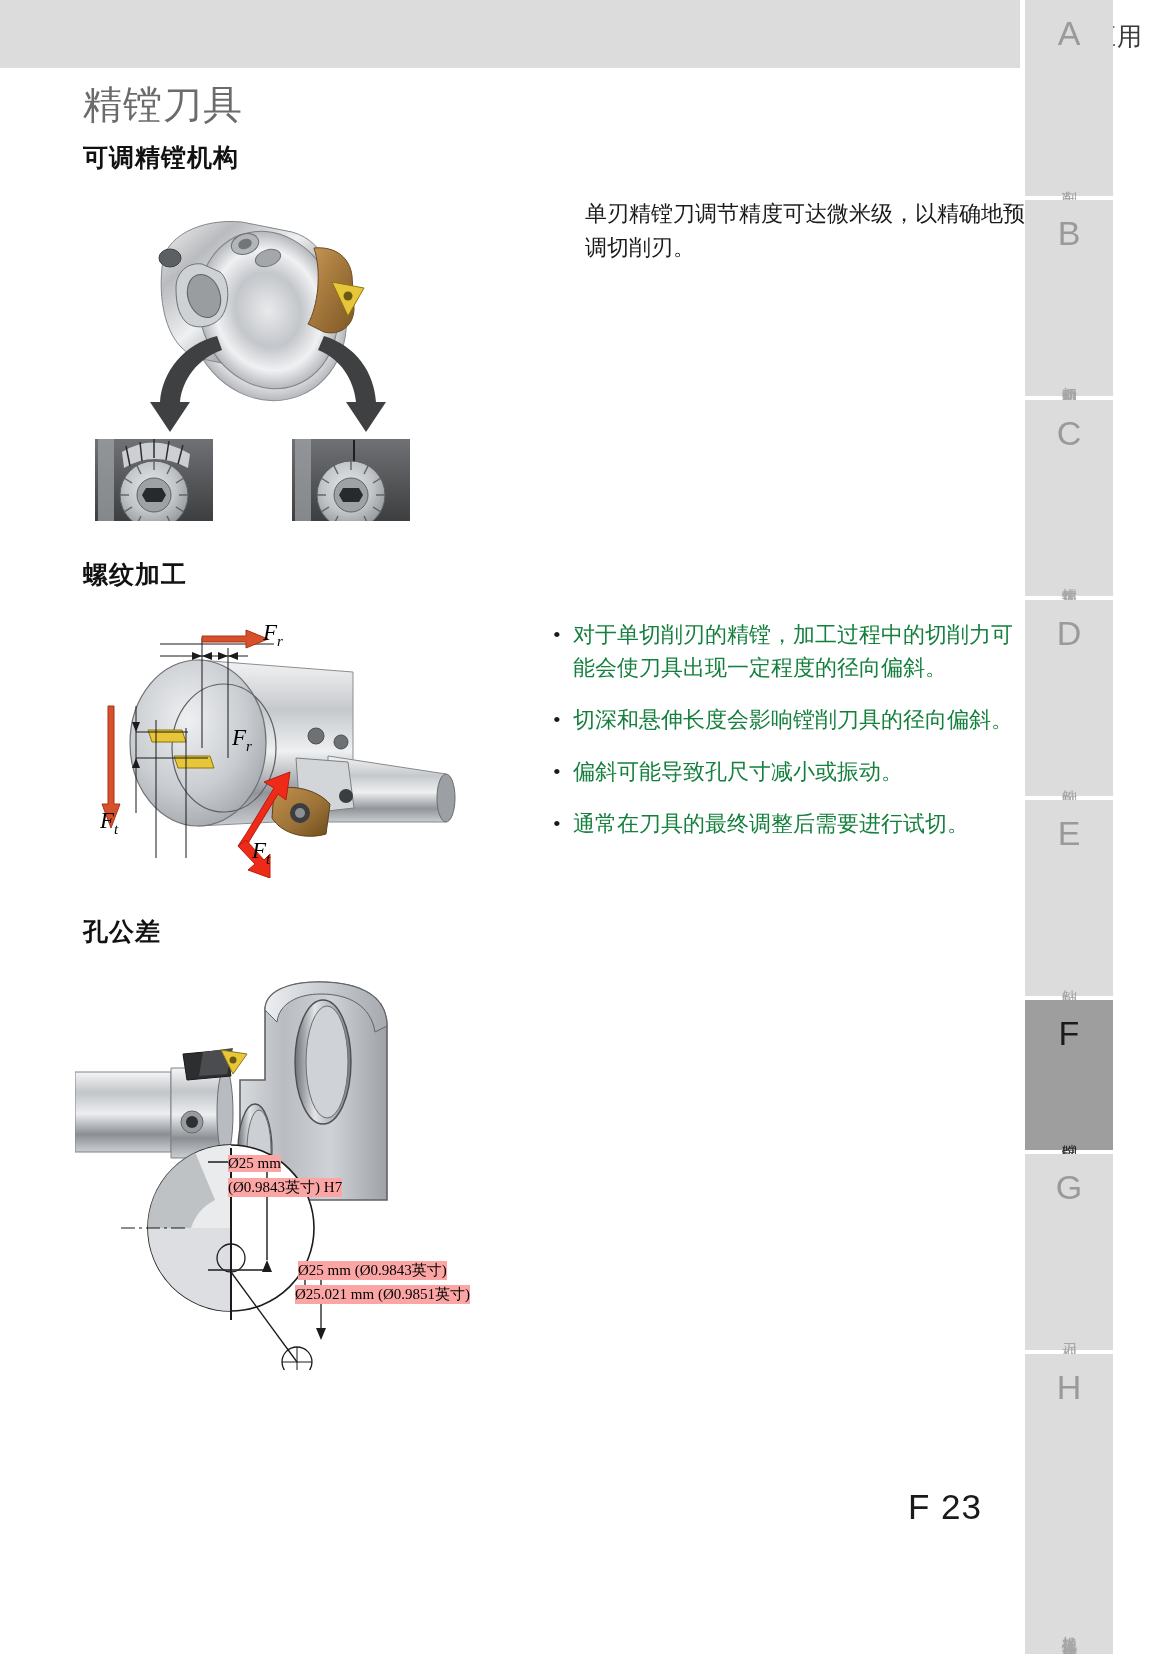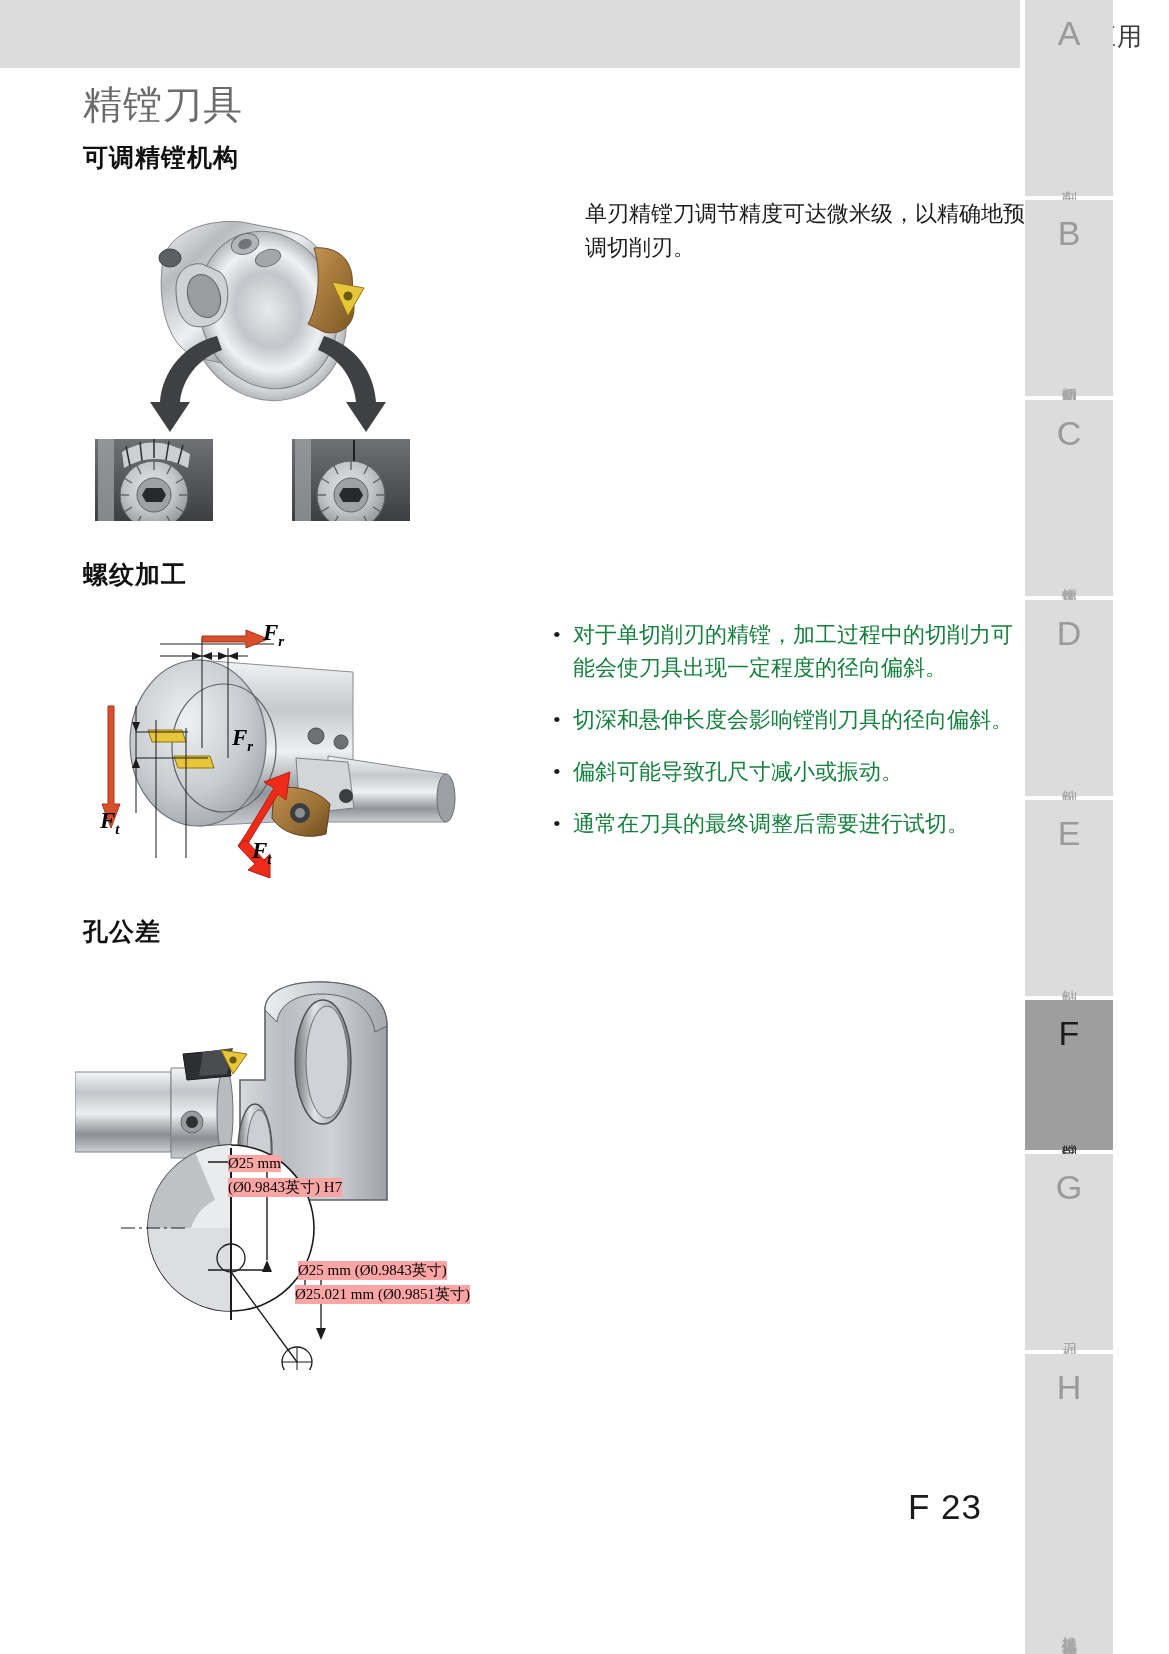--- a/index.html
+++ b/index.html
@@ -106,21 +106,21 @@
     background: #fca5a5;
   }
   #dim1 { left: 228px; top: 1155px; }
   #dim2 { left: 228px; top: 1178px; }
   #dim3 { left: 282px; top: 1261px; margin-left: 16px; }
   #dim4 { left: 295px; top: 1285px; }
 
   .flabel {
     position: absolute;
     font-family: "Liberation Serif", serif;
-    font-weight: bold; font-style: italic;
+    font-weight: normal; font-style: italic;
     font-size: 23px; color: #000;
   }
   .flabel sub { font-size: 15px; font-style: italic; }
   #fr1 { left: 263px; top: 620px; }
   #ft1 { left: 100px; top: 808px; }
   #fr2 { left: 232px; top: 725px; }
   #ft2 { left: 252px; top: 838px; }
 </style>
 </head>
 <body>

